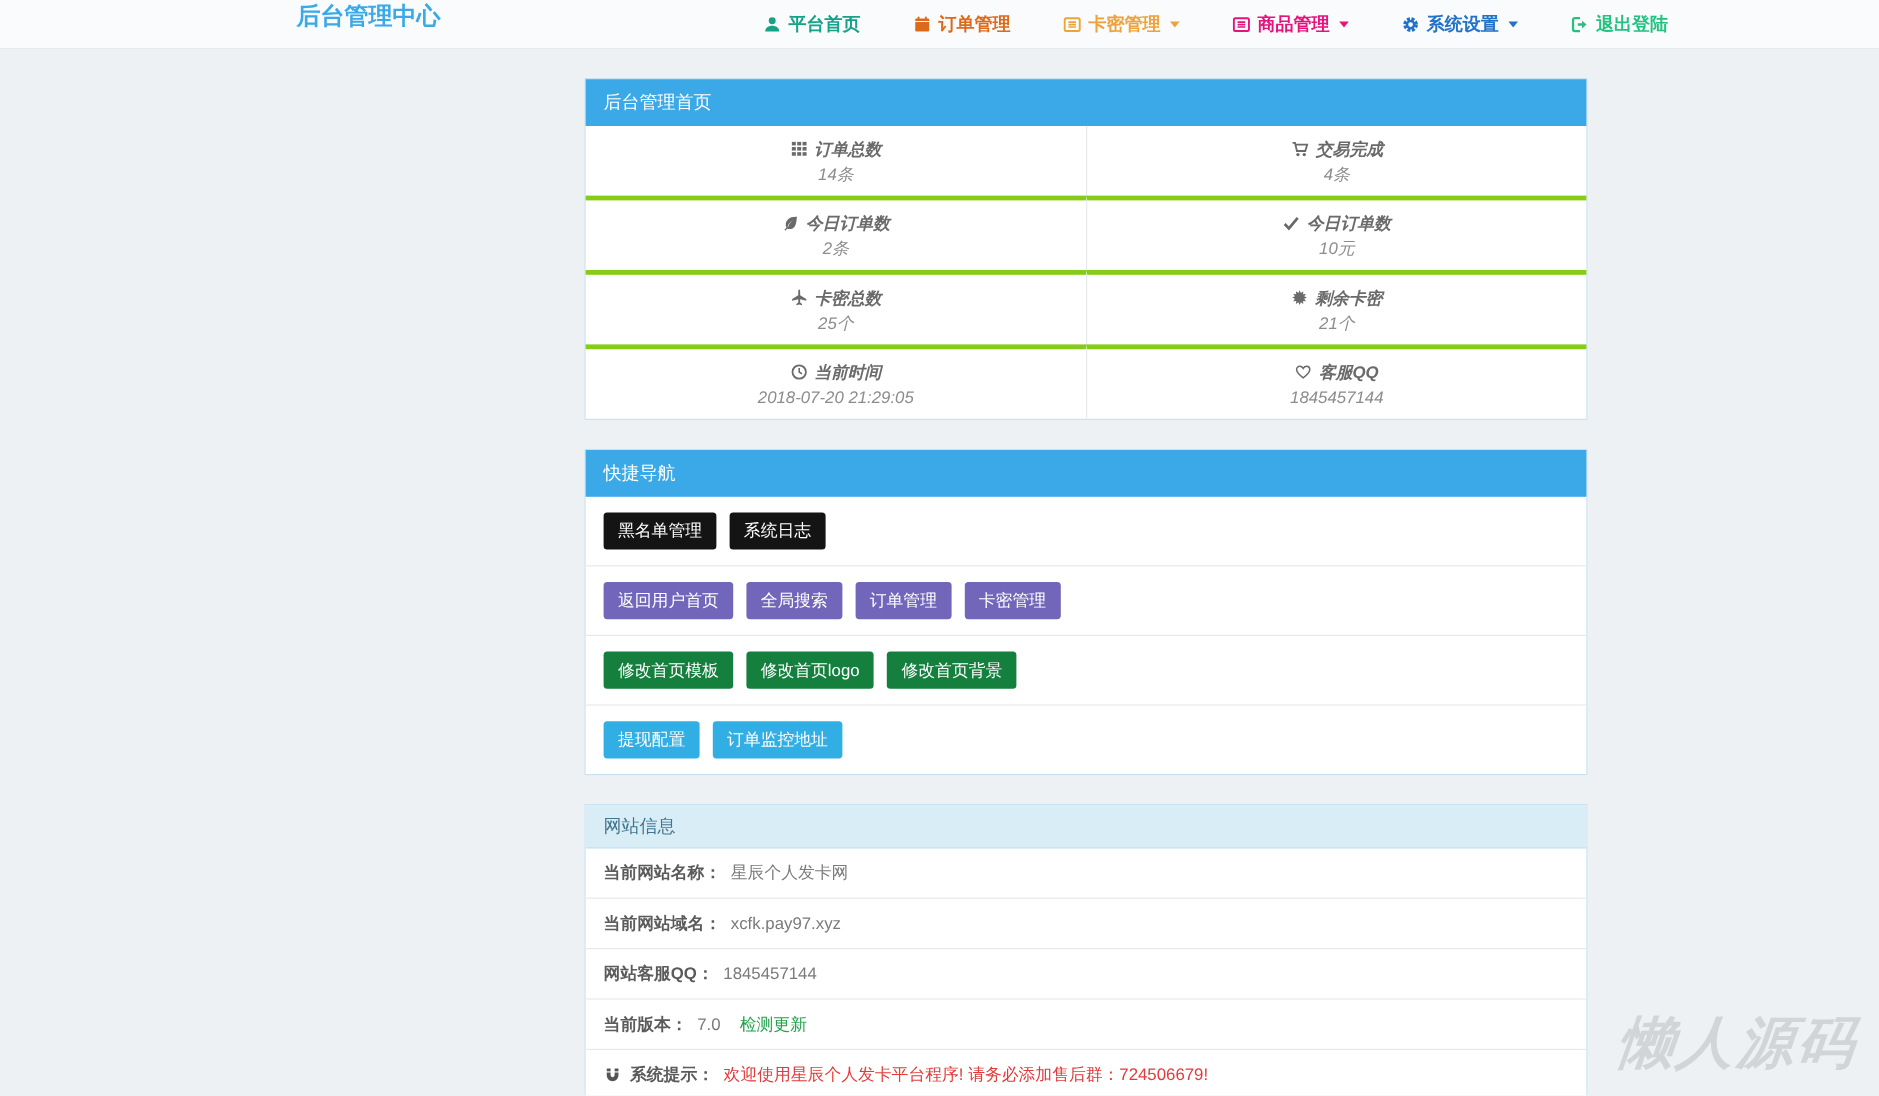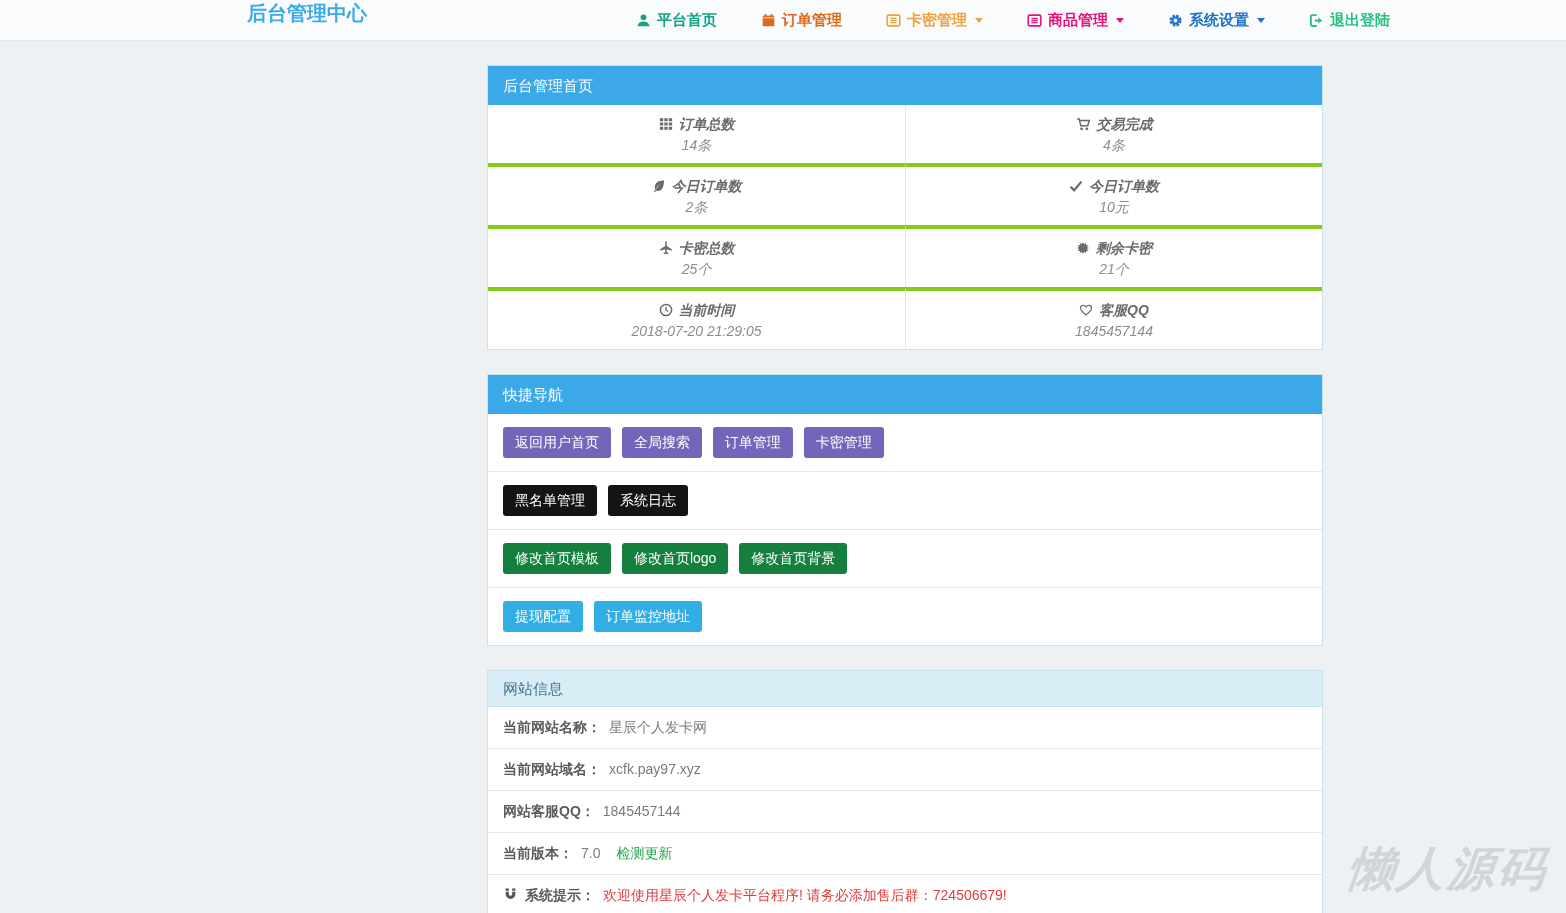--- a/index.html
+++ b/index.html
@@ -44,21 +44,21 @@
   
   .qn-row { padding:13px 15px; }
   .qn-row + .qn-row { border-top:1px solid #e7eaec; }
   .btn { display:inline-block; border:none; border-radius:3px; color:#fff; font-size:14px;
     padding:6px 12px; margin-right:7px; cursor:pointer; font-family:inherit; line-height:19px; }
   .btn-purple { background:#7266ba; }
   .btn-black  { background:#141414; }
   .btn-green  { background:#15803d; }
   .btn-blue   { background:#31aee3; }
   
-  .info-row { padding:11px 15px; line-height:19px; color:#7a7a7a; display:flex; }
+  .info-row { padding:11px 15px; line-height:19px; color:#7a7a7a; display:flex; align-items:center; }
   .info-row + .info-row { border-top:1px solid #e7eaec; }
   .info-label { font-weight:bold; color:#5b5b5b; margin-right:8px; white-space:nowrap; }
   .info-link { color:#23a24d; margin-left:16px; text-decoration:none; cursor:pointer; }
   .info-alert { color:#e23b3b; }
   .info-row .icon { margin-right:7px; color:#555; }
   .info-row .icon svg { display:block; }
   
   .watermark {
     position:absolute; right:18px; bottom:12px;
     font-size:47px; font-weight:bold; font-style:italic;
@@ -253,32 +253,32 @@
         <div class="stat-value">1845457144</div>
       </div>
 
     </div>
   </div>
 
   <div class="panel">
     <div class="panel-head-blue">快捷导航</div>
 
     <div class="qn-row">
+      <button class="btn btn-black">黑名单管理</button>
+      <button class="btn btn-black">系统日志</button>
+    </div>
+
+    <div class="qn-row">
       <button class="btn btn-purple">返回用户首页</button>
       <button class="btn btn-purple">全局搜索</button>
       <button class="btn btn-purple">订单管理</button>
       <button class="btn btn-purple">卡密管理</button>
     </div>
 
     <div class="qn-row">
-      <button class="btn btn-black">黑名单管理</button>
-      <button class="btn btn-black">系统日志</button>
-    </div>
-
-    <div class="qn-row">
       <button class="btn btn-green">修改首页模板</button>
       <button class="btn btn-green">修改首页logo</button>
       <button class="btn btn-green">修改首页背景</button>
     </div>
 
     <div class="qn-row">
       <button class="btn btn-blue">提现配置</button>
       <button class="btn btn-blue">订单监控地址</button>
     </div>
   </div>

